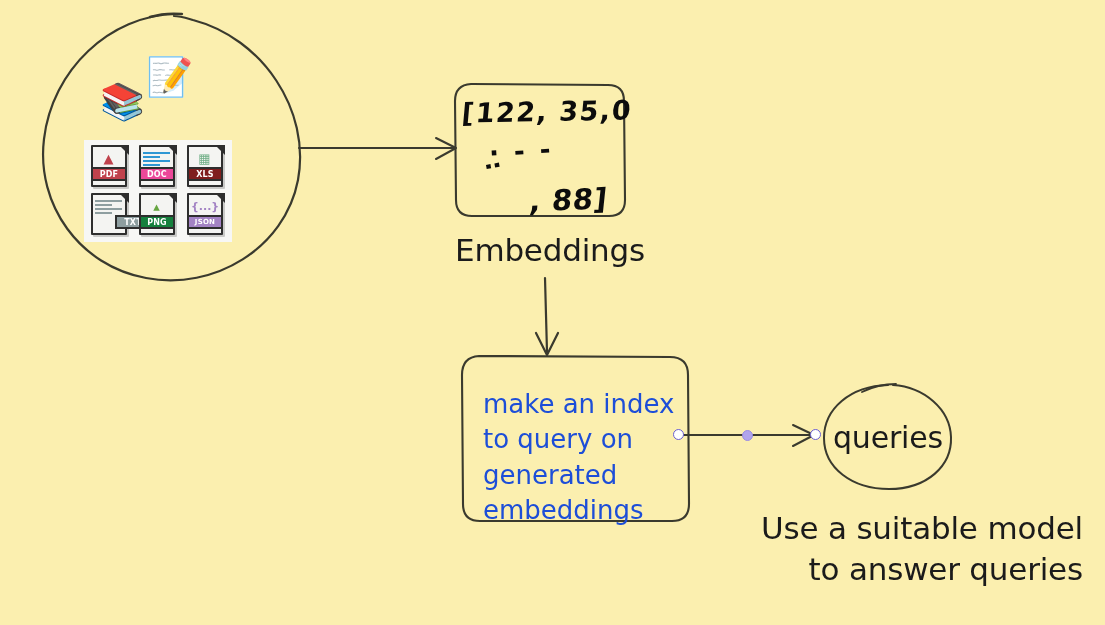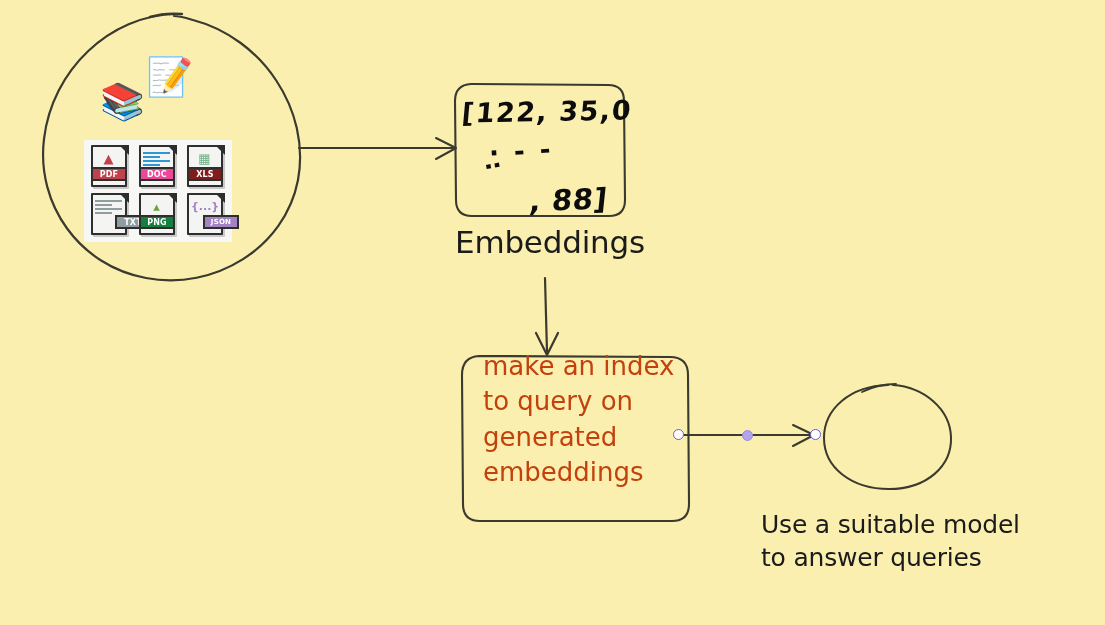--- a/index.html
+++ b/index.html
@@ -32,45 +32,46 @@
     line-height: 1.17;
   }
   #training-docs-label {
     left: 29px;
     top: 292px;
     font-size: 31px;
     letter-spacing: -0.3px;
   }
   #embeddings-label {
     left: 455px;
-    top: 224px;
+    top: 232px;
     font-size: 31px;
     letter-spacing: -0.2px;
   }
   #queries-label {
     left: 833px;
     top: 420px;
     font-size: 30px;
     letter-spacing: -0.2px;
   }
   #footnote-label {
     left: 761px;
     top: 508px;
-    font-size: 25px;
+    font-size: 31px;
     line-height: 1.33;
     letter-spacing: -0.2px;
+    text-align: right;
   }
   #index-text {
     position: absolute;
     left: 483px;
-    top: 349px;
+    top: 387px;
     width: 210px;
     font-size: 26px;
     line-height: 1.36;
-    color: #c2410c;
+    color: #1d4ed8;
     font-family: "DejaVu Sans", sans-serif;
   }
 
   
   .hand {
     position: absolute;
     font-family: "DejaVu Sans", sans-serif;
     font-weight: bold;
     color: #0c0c0c;
     white-space: pre;
@@ -309,34 +310,35 @@
       <div class="sheet"></div>
         <div class="fold"></div>
       <div class="glyph" style="color:#66a540;">▴</div>
       <div class="band" style="background:#15803d;">PNG</div>
     </div>
 
     <div class="file-icon">
       <div class="sheet"></div>
         <div class="fold"></div>
       <div class="glyph" style="color:#a383c4;font-size:11px;">{...}</div>
-      <div class="band" style="background:#a383c4;font-size:7px;margin-left:16px;">JSON</div>
+      <div class="band" style="background:#a383c4;font-size:7px;">JSON</div>
     </div>
   </div>
 
   <span class="hand" id="vec-line-1">[122, 35,0</span>
   <span class="hand" id="vec-dots">· - -</span>
   <span class="hand" id="vec-dots-2">:</span>
   <span class="hand" id="vec-line-2">, 88]</span>
 
 
   <div class="label" id="embeddings-label">Embeddings</div>
 
   <div id="index-text">make an index to query on generated embeddings</div>
 
+  <div class="label" id="queries-label">queries</div>
 
   <div class="label" id="footnote-label">Use a suitable model
 to answer queries</div>
 
   <div class="handle endpoint" id="handle-left"></div>
   <div class="handle mid" id="handle-mid"></div>
   <div class="handle endpoint" id="handle-right"></div>
 
 </div>
 

